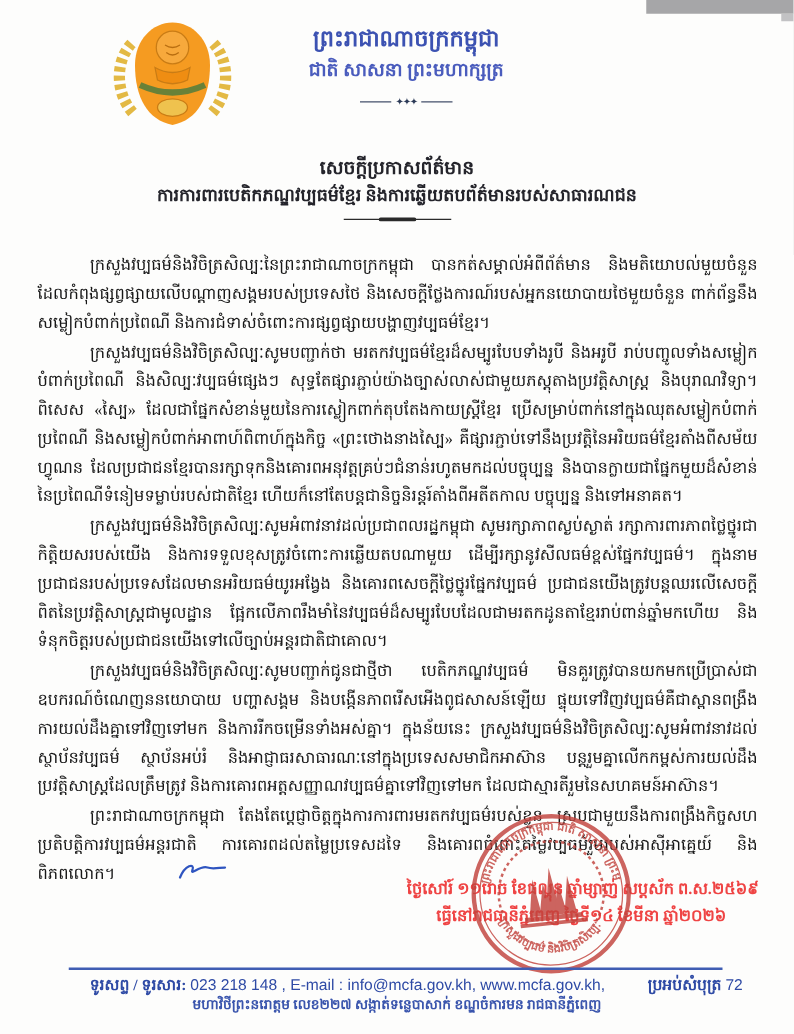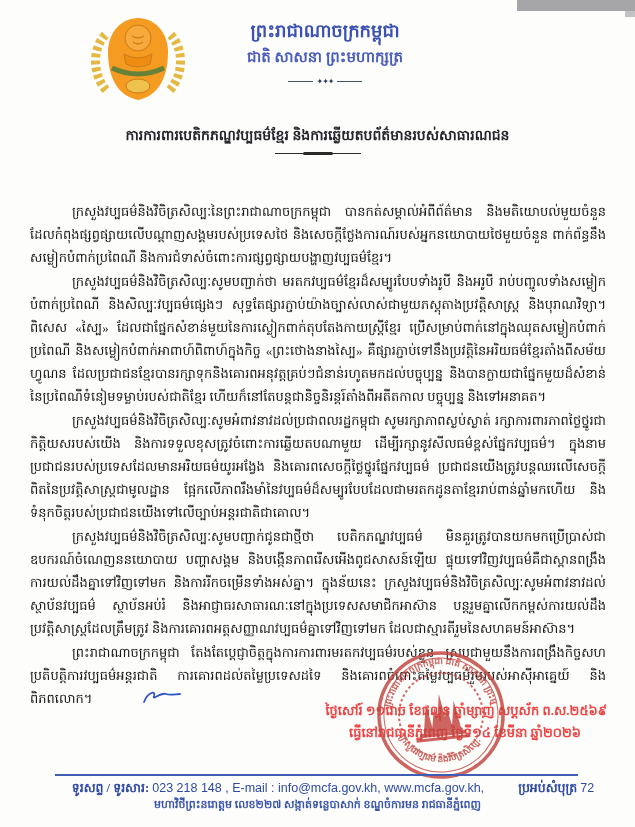--- a/index.html
+++ b/index.html
@@ -84,20 +84,21 @@
     <div class="motto">ជាតិ សាសនា ព្រះមហាក្សត្រ</div>
     <div class="ornament">
       <span class="bar"></span>
         <span class="core">✦✦✦</span>
         <span class="bar"></span>
     </div>
   </div>
 
 
   <div class="doc-title">
+    <div class="t1">សេចក្តីប្រកាសព័ត៌មាន</div>
     <div class="t3">ការការពារបេតិកភណ្ឌវប្បធម៌ខ្មែរ និងការឆ្លើយតបព័ត៌មានរបស់សាធារណជន</div>
     <div class="title-divider">
       <div class="line"></div>
         <div class="thick"></div>
     </div>
   </div>
 
   <div class="body-text">
     <p>ក្រសួងវប្បធម៌និងវិចិត្រសិល្បៈនៃព្រះរាជាណាចក្រកម្ពុជា បានកត់សម្គាល់អំពីព័ត៌មាន និងមតិយោបល់មួយចំនួន ដែលកំពុងផ្សព្វផ្សាយលើបណ្ដាញសង្គមរបស់ប្រទេសថៃ និងសេចក្តីថ្លែងការណ៍របស់អ្នកនយោបាយថៃមួយចំនួន ពាក់ព័ន្ធនឹងសម្លៀកបំពាក់ប្រពៃណី និងការជំទាស់ចំពោះការផ្សព្វផ្សាយបង្ហាញវប្បធម៌ខ្មែរ។</p>
     <p>ក្រសួងវប្បធម៌និងវិចិត្រសិល្បៈសូមបញ្ជាក់ថា មរតកវប្បធម៌ខ្មែរដ៏សម្បូរបែបទាំងរូបី និងអរូបី រាប់បញ្ចូលទាំងសម្លៀកបំពាក់ប្រពៃណី និងសិល្បៈវប្បធម៌ផ្សេងៗ សុទ្ធតែផ្សារភ្ជាប់យ៉ាងច្បាស់លាស់ជាមួយភស្តុតាងប្រវត្តិសាស្ត្រ និងបុរាណវិទ្យា។ ពិសេស «ស្បៃ» ដែលជាផ្នែកសំខាន់មួយនៃការស្លៀកពាក់តុបតែងកាយស្ត្រីខ្មែរ ប្រើសម្រាប់ពាក់នៅក្នុងឈុតសម្លៀកបំពាក់ប្រពៃណី និងសម្លៀកបំពាក់អាពាហ៍ពិពាហ៍ក្នុងកិច្ច «ព្រះថោងនាងស្បៃ» គឺផ្សារភ្ជាប់ទៅនឹងប្រវត្តិនៃអរិយធម៌ខ្មែរតាំងពីសម័យហ្វូណន ដែលប្រជាជនខ្មែរបានរក្សាទុកនិងគោរពអនុវត្តគ្រប់ៗជំនាន់រហូតមកដល់បច្ចុប្បន្ន និងបានក្លាយជាផ្នែកមួយដ៏សំខាន់នៃប្រពៃណីទំនៀមទម្លាប់របស់ជាតិខ្មែរ ហើយក៏នៅតែបន្តជានិច្ចនិរន្តរ៍តាំងពីអតីតកាល បច្ចុប្បន្ន និងទៅអនាគត។</p>

